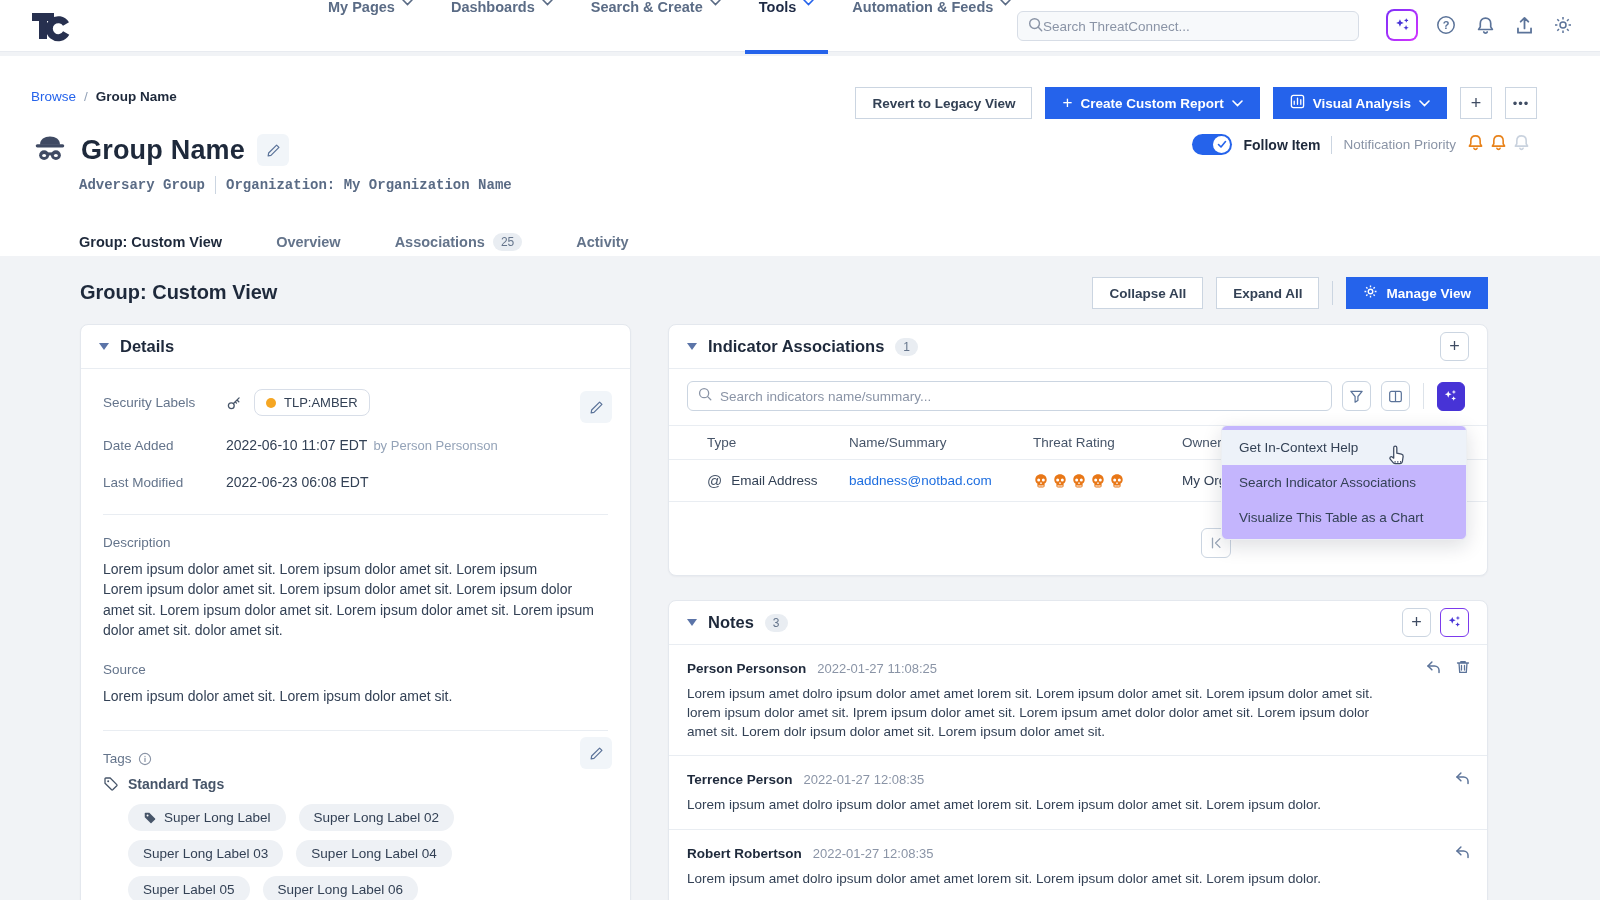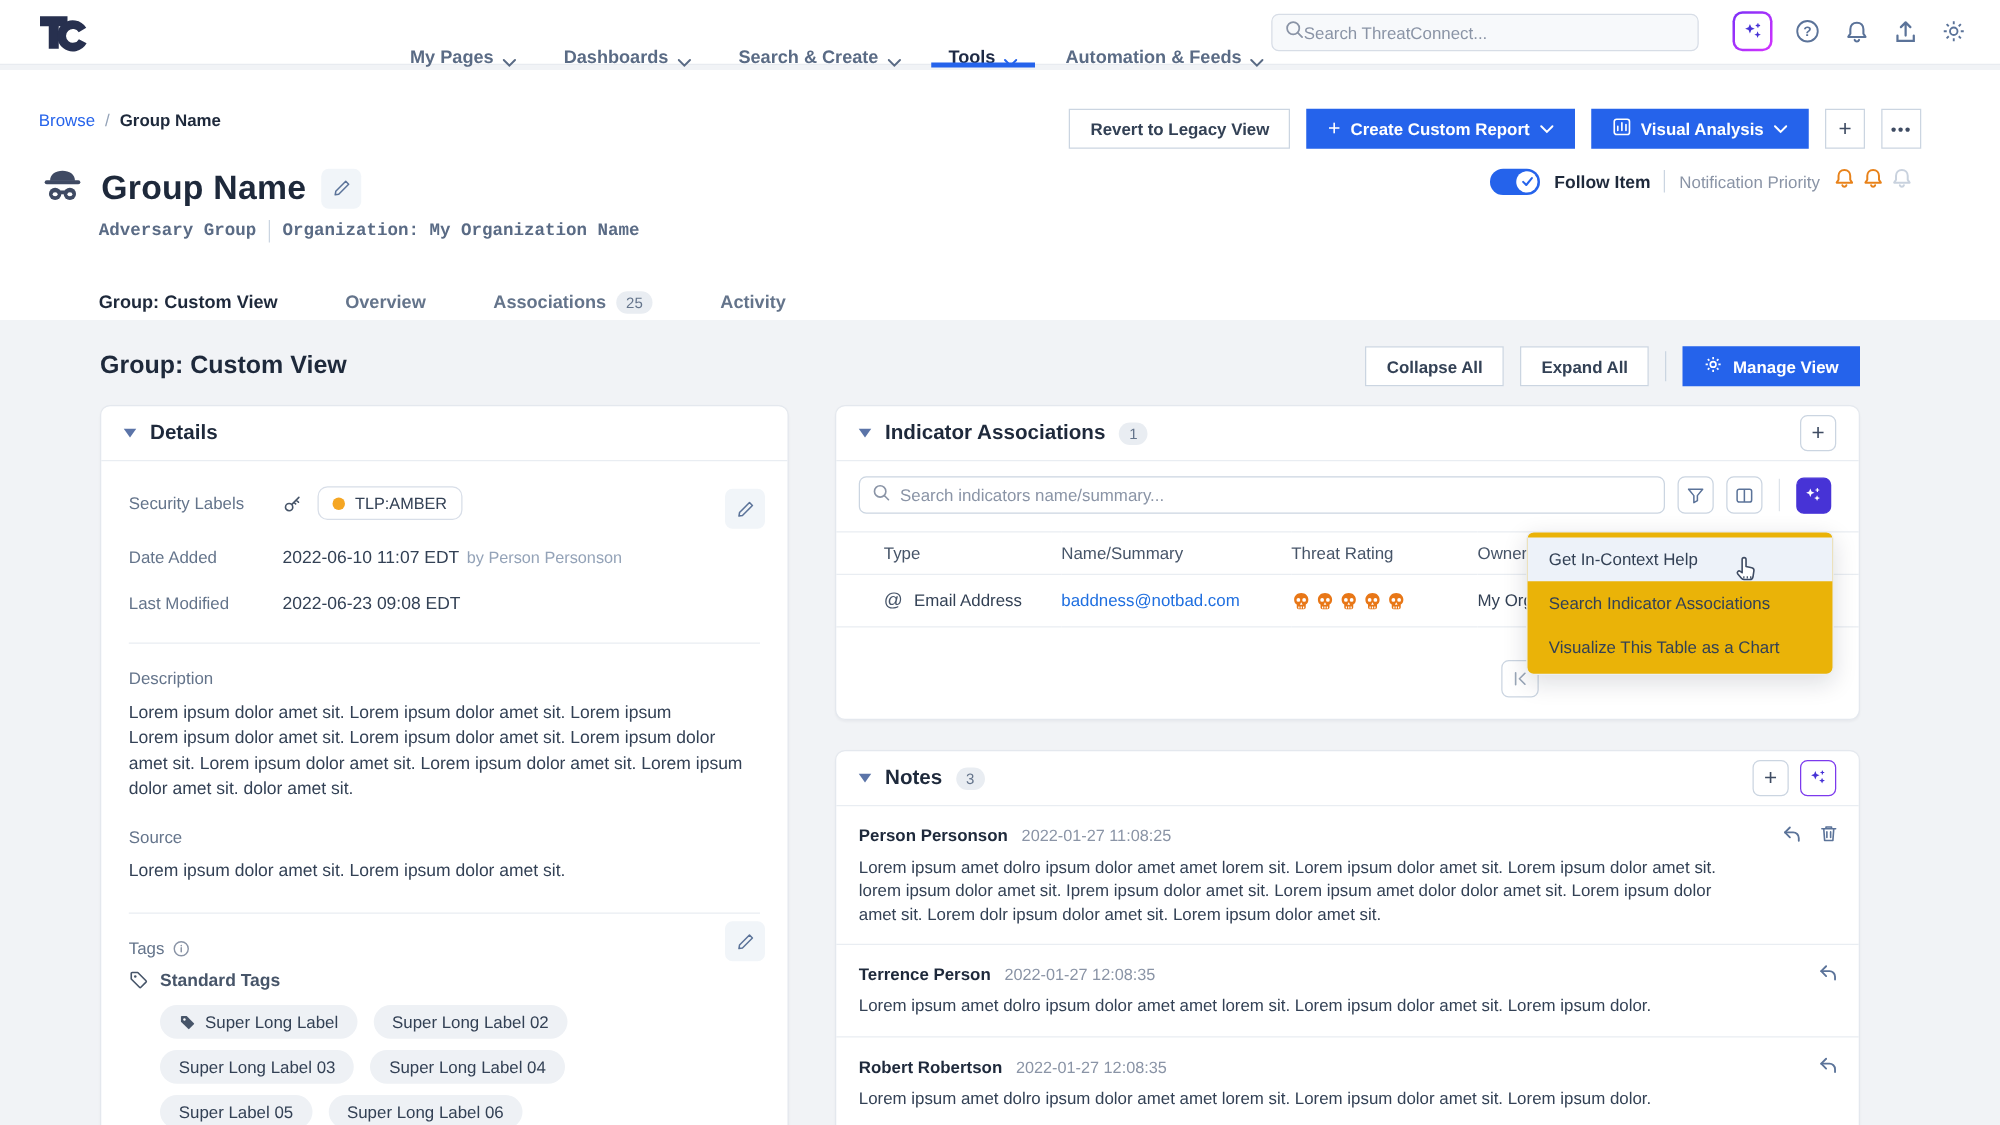--- a/index.html
+++ b/index.html
@@ -3,21 +3,21 @@
 <meta charset="utf-8">
 <style>
   * { margin:0; padding:0; box-sizing:border-box; }
   html,body { width:1600px; height:900px; overflow:hidden; }
   body { font-family:"Liberation Sans", sans-serif; background:#f1f3f6; color:#334155; position:relative; }
 
   
   .topbar { position:absolute; top:0; left:0; width:1600px; height:52px; background:#fff; border-bottom:1px solid #e8ebf0; z-index:50; }
   .logo { position:absolute; left:30px; top:10px; cursor:pointer; }
   .nav { position:absolute; left:328px; top:0; height:52px; display:flex; align-items:center; gap:38px; }
-  .nav-item { display:flex; align-items:flex-end; gap:7px; font-size:14.5px; font-weight:700; color:#5a6b85; height:55px; cursor:pointer; position:relative; }
+  .nav-item { display:flex; align-items:flex-start; gap:7px; font-size:14.5px; font-weight:700; color:#5a6b85; height:55px; cursor:pointer; position:relative; }
   .nav-item.active { color:#1e2a45; }
   .nav-item.active::after { content:""; position:absolute; left:-14px; right:-14px; bottom:0; height:4px; background:#2563eb; }
   .chev { color:#5a6b85; display:inline-flex; }
   .nav-item.active .chev { color:#2563eb; }
   .topbar-search { position:absolute; left:1017px; top:11px; width:342px; height:30px; background:#f7f9fb; border:1px solid #d7dde6; border-radius:6px; display:flex; align-items:center; padding:0 10px; gap:0; color:#8a94a6; }
   .topbar-search input { border:none; outline:none; background:transparent; font-size:13.5px; color:#334155; width:100%; font-family:inherit; }
   .topbar-search input::placeholder { color:#8a94a6; }
   .topbar-icons { position:absolute; right:26px; top:9px; display:flex; align-items:center; gap:17px; color:#5b7399; }
   .tb-icon { width:22px; height:22px; display:flex; align-items:center; justify-content:center; cursor:pointer; }
   .ai-chip { width:32px; height:32px; border-radius:8px; padding:2px; background:linear-gradient(135deg,#7b2ff7,#d633ff); cursor:pointer; }
@@ -101,21 +101,21 @@
   .col-type { padding-left:38px !important; width:180px; }
   .col-name { width:184px; }
   .col-rating { width:149px; }
   .type-cell { display:flex; align-items:center; gap:9px; color:#334155; }
   .at-glyph { color:#475569; font-size:15px; }
   .link { color:#1f6fe0; cursor:pointer; }
   .skulls { display:flex; gap:3px; }
   .pag-btn { position:absolute; left:532px; top:203px; width:30px; height:30px; border:1px solid #cbd5e1; border-radius:6px; background:#fff; color:#9aa7b8; display:flex; align-items:center; justify-content:center; }
 
   
-  .ctx-menu { position:absolute; left:1221px; top:169px; width:246px; background:#eab308; border:1px solid #eceff3; border-radius:6px; box-shadow:0 6px 20px rgba(16,24,40,.14); padding:4px 0; z-index:60; }
+  .ctx-menu { position:absolute; left:1221px; top:169px; width:246px; background:#c4b5fd; border:1px solid #eceff3; border-radius:6px; box-shadow:0 6px 20px rgba(16,24,40,.14); padding:4px 0; z-index:60; }
   .ctx-item { height:35px; display:flex; align-items:center; padding:0 17px; font-size:13.5px; color:#334155; cursor:pointer; position:relative; }
   .ctx-item.hover { background:#edf2f9; }
   .hand-cursor { position:absolute; left:163px; top:13px; color:#3f4c63; }
 
   
   #notes-card { left:668px; top:344px; width:820px; height:360px; }
   .note { padding:16px 18px 14px; position:relative; border-bottom:1px solid #e9edf2; }
   .note:last-child { border-bottom:none; }
   .note-head { display:flex; align-items:baseline; gap:11px; margin-bottom:8px; }
   .note-author { font-size:13.5px; font-weight:800; color:#1e293b; }
@@ -379,21 +379,21 @@
           <span>TLP:AMBER</span>
         </span>
       </div>
       <div class="d-row">
         <span class="d-label">Date Added</span>
         <span class="d-val">2022-06-10 11:07 EDT</span>
         <span class="d-by">by Person Personson</span>
       </div>
       <div class="d-row" style="margin-bottom:0;">
         <span class="d-label">Last Modified</span>
-        <span class="d-val">2022-06-23 09:08 EDT</span>
+        <span class="d-val">2022-06-23 06:08 EDT</span>
       </div>
       <hr class="d-divider">
       <div class="sec-label">Description</div>
       <p class="para">Lorem ipsum dolor amet sit. Lorem ipsum dolor amet sit. Lorem ipsum
 Lorem ipsum dolor amet sit. Lorem ipsum dolor amet sit. Lorem ipsum dolor amet sit. Lorem ipsum dolor amet sit. Lorem ipsum dolor amet sit. Lorem ipsum dolor amet sit. dolor amet sit.</p>
       <div class="sec-label" style="margin-top:22px">Source</div>
       <p class="para">Lorem ipsum dolor amet sit. Lorem ipsum dolor amet sit.</p>
       <hr class="d-divider">
       <span class="edit-chip pencil-tr" style="top:368px">
         <svg width="15" height="15" viewBox="0 0 16 16">

